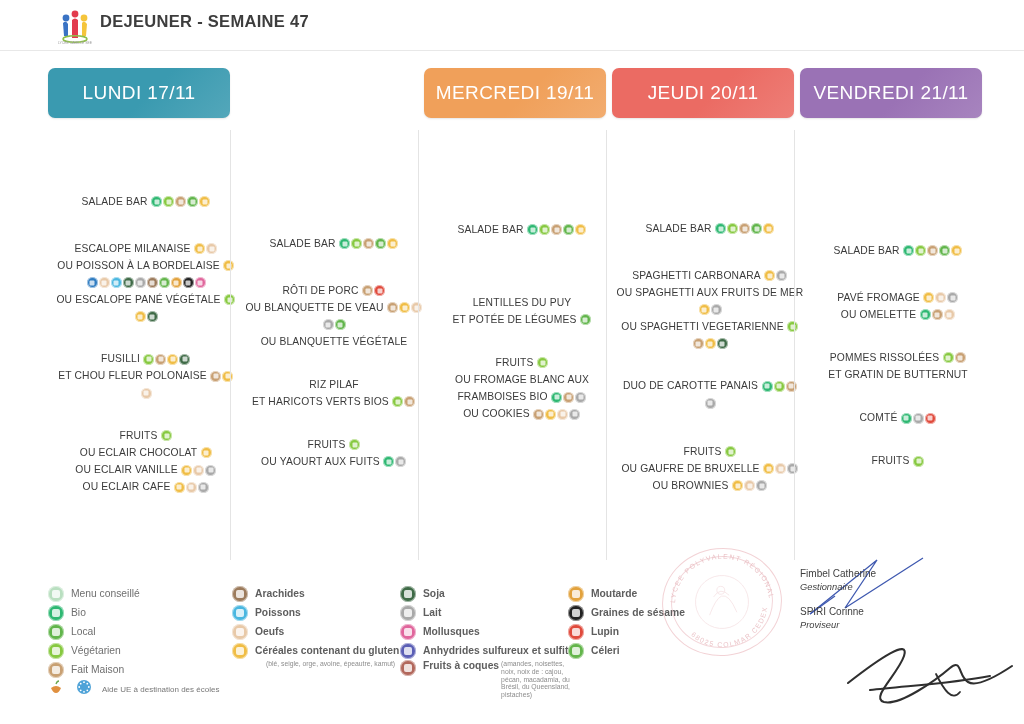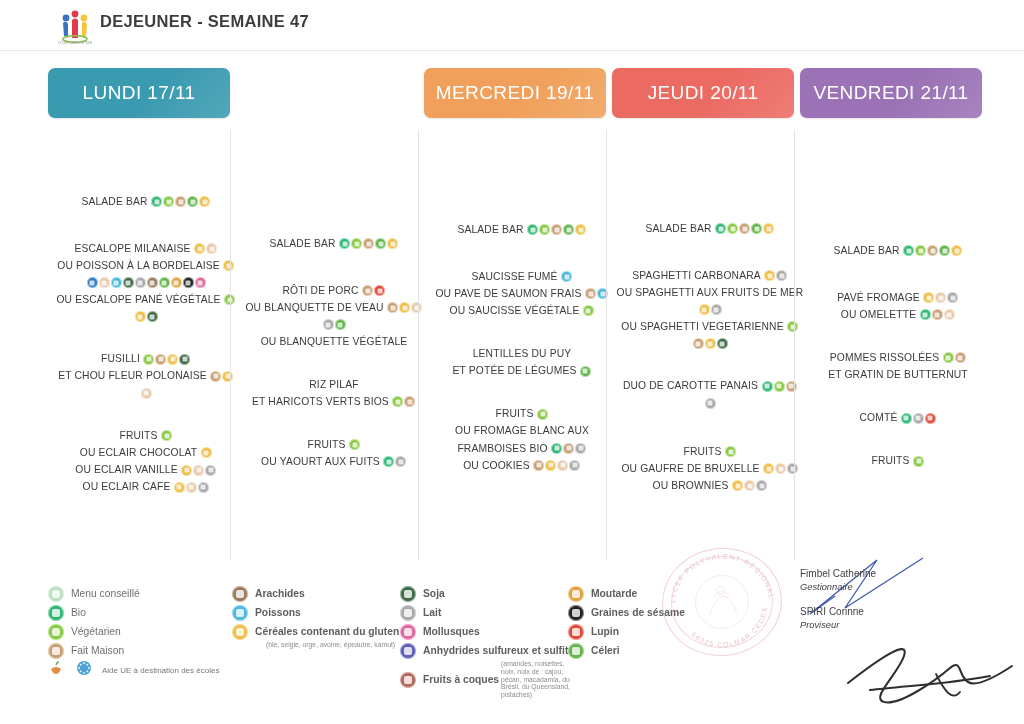--- a/index.html
+++ b/index.html
@@ -210,25 +210,20 @@
       <div class="menu-group">
         <div class="menu-line"><span class="txt">FRUITS</span> <span class="ico" style="background: rgb(135, 201, 64);"></span></div>
         <div class="menu-line"><span class="txt">OU YAOURT AUX FUITS</span> <span class="ico" style="background: rgb(46, 184, 114);"></span><span class="ico" style="background: rgb(169, 169, 169);"></span></div>
       </div>
     </div>
     <div class="menu-col" style="left: 424px; top: 223px;">
       <div class="menu-group">
         <div class="menu-line"><span class="txt">SALADE BAR</span> <span class="ico" style="background: rgb(46, 184, 114);"></span><span class="ico" style="background: rgb(135, 201, 64);"></span><span class="ico" style="background: rgb(200, 160, 115);"></span><span class="ico" style="background: rgb(97, 181, 75);"></span><span class="ico" style="background: rgb(240, 189, 69);"></span></div>
       </div>
       <div style="height: 30px;"></div>
-      <div class="menu-group">
-        <div class="menu-line"><span class="txt">SAUCISSE FUMÉ</span> <span class="ico" style="background: rgb(74, 183, 224);"></span></div>
-        <div class="menu-line"><span class="txt">OU PAVE DE SAUMON FRAIS</span> <span class="ico" style="background: rgb(200, 160, 115);"></span><span class="ico" style="background: rgb(74, 183, 224);"></span></div>
-        <div class="menu-line"><span class="txt">OU SAUCISSE VÉGÉTALE</span> <span class="ico" style="background: rgb(135, 201, 64);"></span></div>
-      </div>
       <div style="height: 26px;"></div>
       <div class="menu-group">
         <div class="menu-line"><span class="txt">LENTILLES DU PUY</span> </div>
         <div class="menu-line"><span class="txt">ET POTÉE DE LÉGUMES</span> <span class="ico" style="background: rgb(97, 181, 75);"></span></div>
       </div>
       <div style="height: 26px;"></div>
       <div class="menu-group">
         <div class="menu-line"><span class="txt">FRUITS</span> <span class="ico" style="background: rgb(135, 201, 64);"></span></div>
         <div class="menu-line"><span class="txt">OU FROMAGE BLANC AUX</span> </div>
         <div class="menu-line"><span class="txt">FRAMBOISES BIO</span> <span class="ico" style="background: rgb(46, 184, 114);"></span><span class="ico" style="background: rgb(200, 160, 115);"></span><span class="ico" style="background: rgb(169, 169, 169);"></span></div>
@@ -286,20 +281,24 @@
 
 <div id="legend">
     <div class="legend-col" style="left: 48px; width: 185px;">
       <div class="legend-row">
         <span class="legend-ico" style="background: rgb(185, 223, 192);"></span>
         <span class="legend-label">Menu conseillé</span>
       </div>
       <div class="legend-row">
         <span class="legend-ico" style="background: rgb(46, 184, 114);"></span>
         <span class="legend-label">Bio</span>
+      </div>
+      <div class="legend-row">
+        <span class="legend-ico" style="background: rgb(97, 181, 75);"></span>
+        <span class="legend-label">Local</span>
       </div>
       <div class="legend-row">
         <span class="legend-ico" style="background: rgb(135, 201, 64);"></span>
         <span class="legend-label">Végétarien</span>
       </div>
       <div class="legend-row">
         <span class="legend-ico" style="background: rgb(200, 160, 115);"></span>
         <span class="legend-label">Fait Maison</span>
       </div>
       <div id="eu-row">
@@ -326,20 +325,24 @@
     <div class="legend-col" style="left: 232px; width: 175px;">
       <div class="legend-row">
         <span class="legend-ico" style="background: rgb(156, 123, 92);"></span>
         <span class="legend-label bold">Arachides</span>
       </div>
       <div class="legend-row">
         <span class="legend-ico" style="background: rgb(74, 183, 224);"></span>
         <span class="legend-label bold">Poissons</span>
       </div>
       <div class="legend-row">
+        <span class="legend-ico" style="background: rgb(232, 201, 168);"></span>
+        <span class="legend-label bold">Oeufs</span>
+      </div>
+      <div class="legend-row">
         <span class="legend-ico" style="background: rgb(240, 189, 69);"></span>
         <span class="legend-label bold">Céréales contenant du gluten</span>
       </div>
       <div class="legend-sub" style="text-align: center; margin-left: 22px;">(blé, seigle, orge, avoine, épeautre, kamut)</div>
     </div>
     <div class="legend-col" style="left: 400px; width: 175px;">
       <div class="legend-row">
         <span class="legend-ico" style="background: rgb(63, 107, 71);"></span>
         <span class="legend-label bold">Soja</span>
       </div>
@@ -348,21 +351,21 @@
         <span class="legend-label bold">Lait</span>
       </div>
       <div class="legend-row">
         <span class="legend-ico" style="background: rgb(224, 102, 156);"></span>
         <span class="legend-label bold">Mollusques</span>
       </div>
       <div class="legend-row">
         <span class="legend-ico" style="background: rgb(91, 95, 181);"></span>
         <span class="legend-label bold">Anhydrides sulfureux et sulfites</span>
       </div>
-      <div class="legend-row" style="height: auto; align-items: center;">
+      <div class="legend-row" style="height: auto; align-items: flex-start;">
         <span class="legend-ico" style="background: rgb(178, 104, 92);"></span>
         <span class="legend-label bold">Fruits à coques</span>
         <span class="legend-sub" style="white-space: normal; display: inline-block; max-width: 170px; line-height: 1.15;">(amandes, noisettes, noix, noix de : cajou, pécan, macadamia, du Brésil, du Queensland, pistaches)</span>
       </div>
     </div>
     <div class="legend-col" style="left: 568px; width: 150px; text-align: center;">
       <div class="legend-row">
         <span class="legend-ico" style="background: rgb(226, 162, 61);"></span>
         <span class="legend-label bold">Moutarde</span>
       </div>

